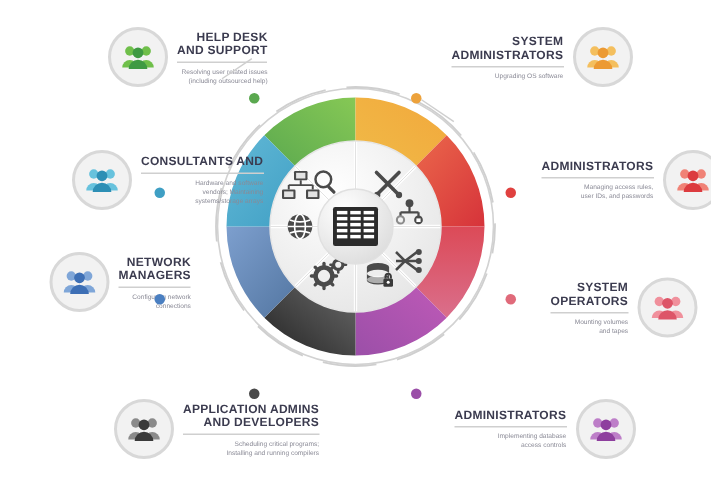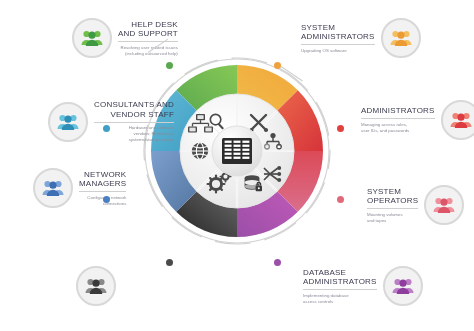--- a/index.html
+++ b/index.html
@@ -22,24 +22,24 @@
     border:2px solid #d8d8d8;
     box-sizing:border-box;
     display:flex;align-items:center;justify-content:center;
     flex:0 0 auto;
     position:relative;z-index:3;
   }
   .badge svg{display:block;}
 
   .txt{padding:0 6px;}
   .node.left  .txt{text-align:right;}
-  .node.right .txt{text-align:left;}
+  .node.right .txt{text-align:right;}
 
   .ttl{
-    font-weight:normal;
+    font-weight:bold;
     font-size:8px;
     letter-spacing:.2px;
     color:#3b3b4f;
     line-height:9.5px;
     white-space:nowrap;
     text-transform:uppercase;
   }
   .rule{
     height:1px;background:#cfcfcf;
     margin:2.5px 0 2.5px auto;
@@ -323,21 +323,20 @@
         <circle cx="5.5" cy="5" r="3.1" fill="#67c2dd"></circle>
         <path d="M0.5 16 a5 5 0 0 1 10 0 Z" fill="#67c2dd"></path>
         <circle cx="16.5" cy="5" r="3.1" fill="#67c2dd"></circle>
         <path d="M11.5 16 a5 5 0 0 1 10 0 Z" fill="#67c2dd"></path>
         <circle cx="11" cy="6.2" r="3.6" fill="#2d8fb5"></circle>
         <path d="M4.8 17 a6.2 6.2 0 0 1 12.4 0 Z" fill="#2d8fb5"></path>
       </svg>
     </div>
     <div class="txt">
       <div class="ttl">CONSULTANTS AND</div>
-      <div class="ttl">VENDOR STAFF</div>
       <div class="rule"></div>
       <div class="sub">Hardware and software</div>
       <div class="sub">vendors; Maintaining</div>
       <div class="sub">systems/storage arrays</div>
     </div>
   </div>
 
   <div class="node right" style="left:355px;top:100px;">
     <div class="badge">
       <svg width="22" height="18" viewBox="0 0 22 18">
@@ -401,35 +400,41 @@
     <div class="badge">
       <svg width="22" height="18" viewBox="0 0 22 18">
         <circle cx="5.5" cy="5" r="3.1" fill="#8a8a8a"></circle>
         <path d="M0.5 16 a5 5 0 0 1 10 0 Z" fill="#8a8a8a"></path>
         <circle cx="16.5" cy="5" r="3.1" fill="#8a8a8a"></circle>
         <path d="M11.5 16 a5 5 0 0 1 10 0 Z" fill="#8a8a8a"></path>
         <circle cx="11" cy="6.2" r="3.6" fill="#3a3a3a"></circle>
         <path d="M4.8 17 a6.2 6.2 0 0 1 12.4 0 Z" fill="#3a3a3a"></path>
       </svg>
     </div>
+    <div class="txt">
+      <div class="ttl">APPLICATION ADMINS</div>
+      <div class="ttl">AND DEVELOPERS</div>
+      <div class="rule"></div>
+      <div class="sub">Scheduling critical programs;</div>
+      <div class="sub">Installing and running compilers</div>
+    </div>
   </div>
 
   <div class="node right" style="left:297px;top:266px;">
     <div class="badge">
       <svg width="22" height="18" viewBox="0 0 22 18">
         <circle cx="5.5" cy="5" r="3.1" fill="#bd7ec8"></circle>
         <path d="M0.5 16 a5 5 0 0 1 10 0 Z" fill="#bd7ec8"></path>
         <circle cx="16.5" cy="5" r="3.1" fill="#bd7ec8"></circle>
         <path d="M11.5 16 a5 5 0 0 1 10 0 Z" fill="#bd7ec8"></path>
         <circle cx="11" cy="6.2" r="3.6" fill="#8e3f9e"></circle>
         <path d="M4.8 17 a6.2 6.2 0 0 1 12.4 0 Z" fill="#8e3f9e"></path>
       </svg>
     </div>
     <div class="txt">
-      <div class="ttl">DATABASE</div>
       <div class="ttl">ADMINISTRATORS</div>
       <div class="rule"></div>
       <div class="sub">Implementing database</div>
       <div class="sub">access controls</div>
     </div>
   </div>
 
 </div>
 
 </body></html>

